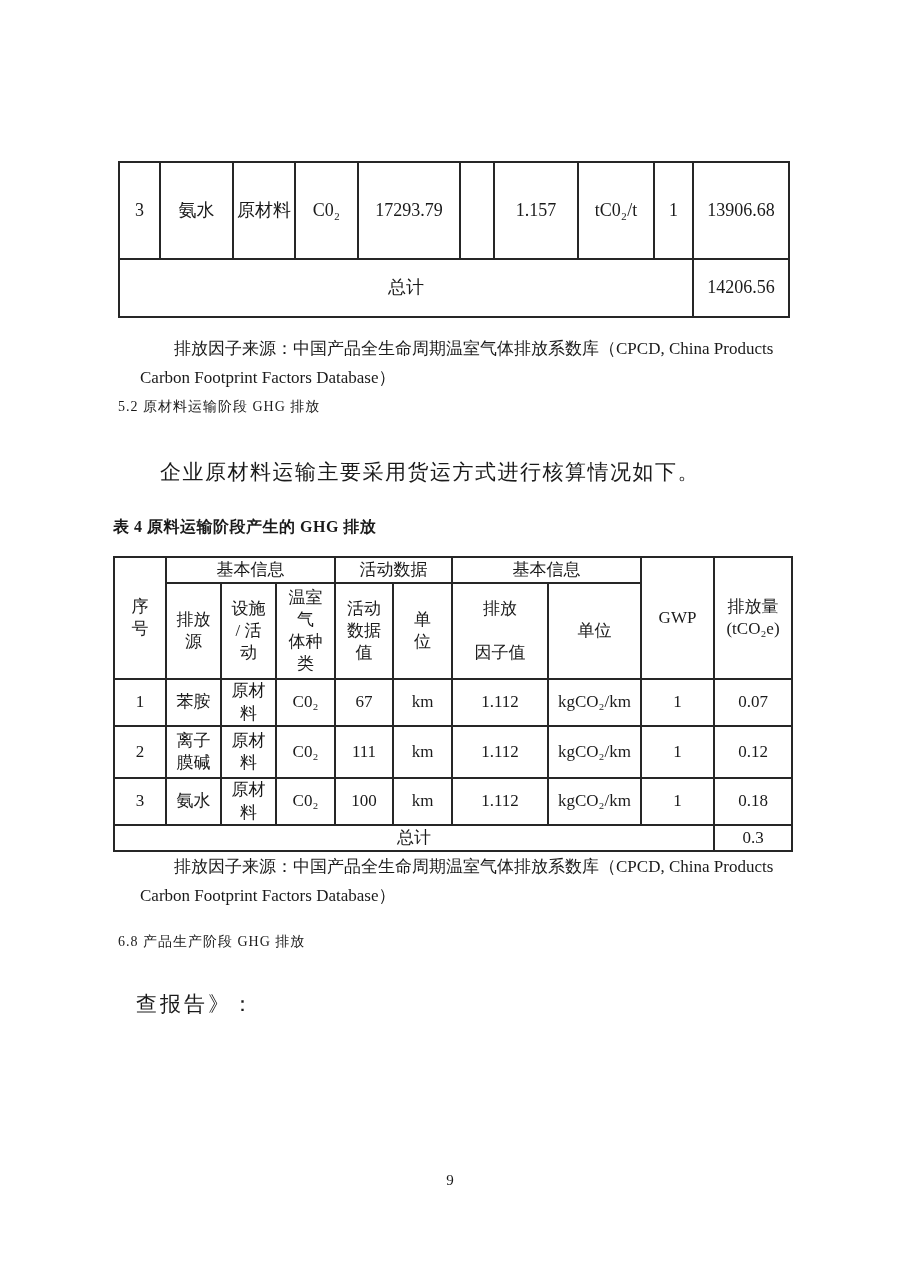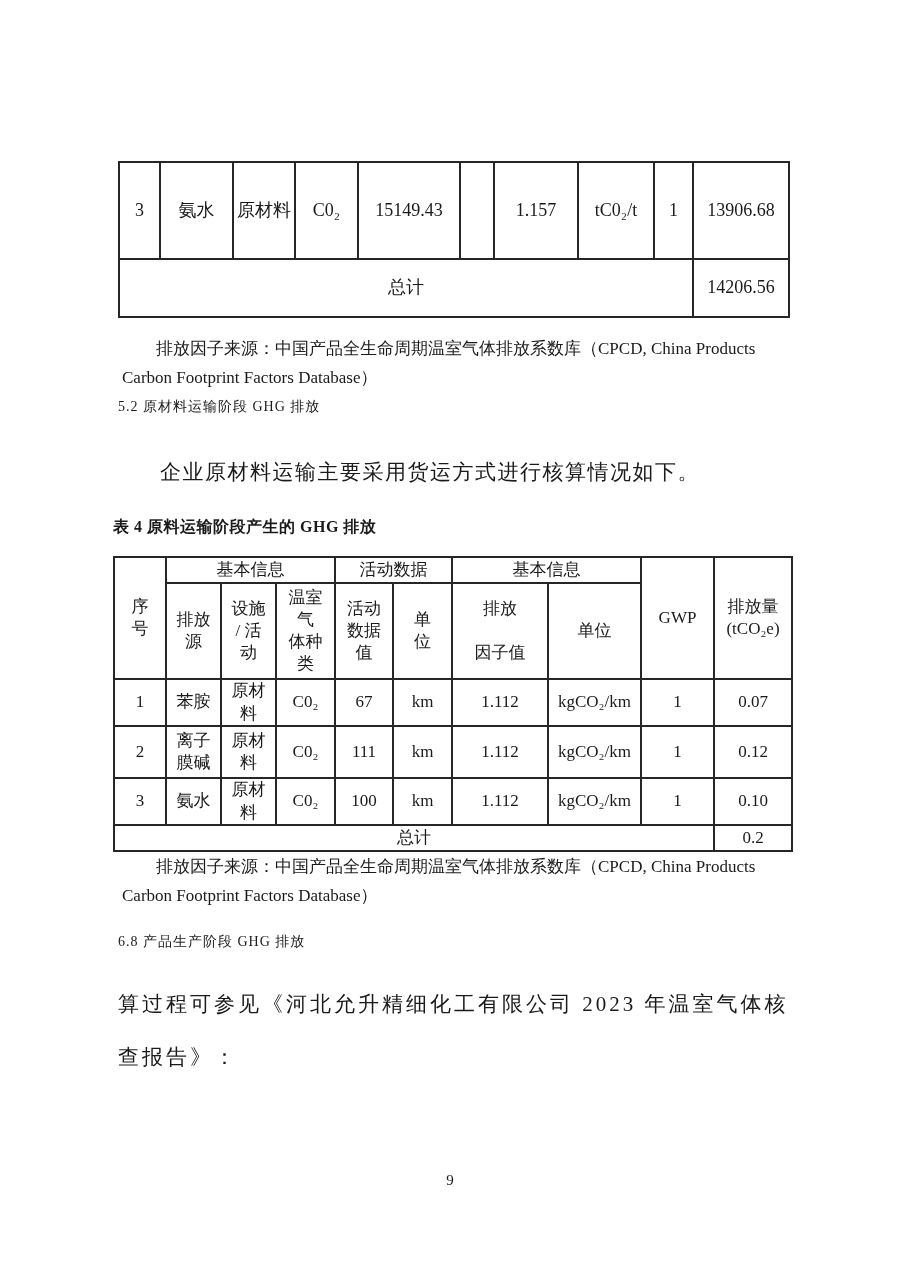--- a/index.html
+++ b/index.html
@@ -55,21 +55,21 @@
     font-size:21px;
     text-align:left;
   }
   .caption{
     left:113px;width:678px;
     text-align:left;
     font-size:16px;
     font-weight:bold;
     letter-spacing:0.5px;
   }
-  .para-line{display:block;}
+  .para-line{display:block;margin-left:18px;}
   .indent-first{text-indent:2em;}
   .page-num{
     left:0;width:900px;
     text-align:center;
     font-size:15px;
   }
 </style>
 </head>
 <body>
 
@@ -85,21 +85,21 @@
       <col style="width:76px">
     <col style="width:39px">
       <col style="width:96px">
   </colgroup>
   <tbody>
       <tr class="row-data">
     <td>3</td>
     <td>氨水</td>
     <td>原材料</td>
     <td>C0₂</td>
-    <td>15149.43</td>
+    <td>17293.79</td>
     <td></td>
     <td>1.157</td>
     <td>tC0₂/t</td>
     <td>1</td>
     <td>13906.68</td>
   </tr>
   <tr class="row-total">
     <td colspan="9">总计</td>
     <td>14206.56</td>
   </tr>
@@ -191,33 +191,32 @@
     <td>3</td>
     <td>氨水</td>
     <td>原材
 料</td>
     <td>C0₂</td>
     <td>100</td>
     <td>km</td>
     <td>1.112</td>
     <td>kgCO₂/km</td>
     <td>1</td>
-    <td>0.10</td>
+    <td>0.18</td>
   </tr>
   <tr class="row-total">
     <td colspan="9">总计</td>
-    <td>0.2</td>
+    <td>0.3</td>
   </tr>
 </tbody>
   </table>
 
 <div class="abs note" style="top:852px;">
   <span class="para-line">排放因子来源：中国产品全生命周期温室气体排放系数库（CPCD, China Products</span>
   <span class="para-line" style="text-indent:0;">Carbon Footprint Factors Database）</span>
 </div>
 
 <div class="abs heading" style="top:933px;">6.8 产品生产阶段 GHG 排放</div>
 <div class="abs para" style="top:978px;line-height:53px;letter-spacing:3px;">
-  <span class="para-line">算过程可参见《河北允升精细化工有限公司 2023 年温室气体核</span>
   <span class="para-line">查报告》：</span>
 </div>
 
 <div class="abs page-num" style="top:1172px;">9</div>
 
 </body></html>

